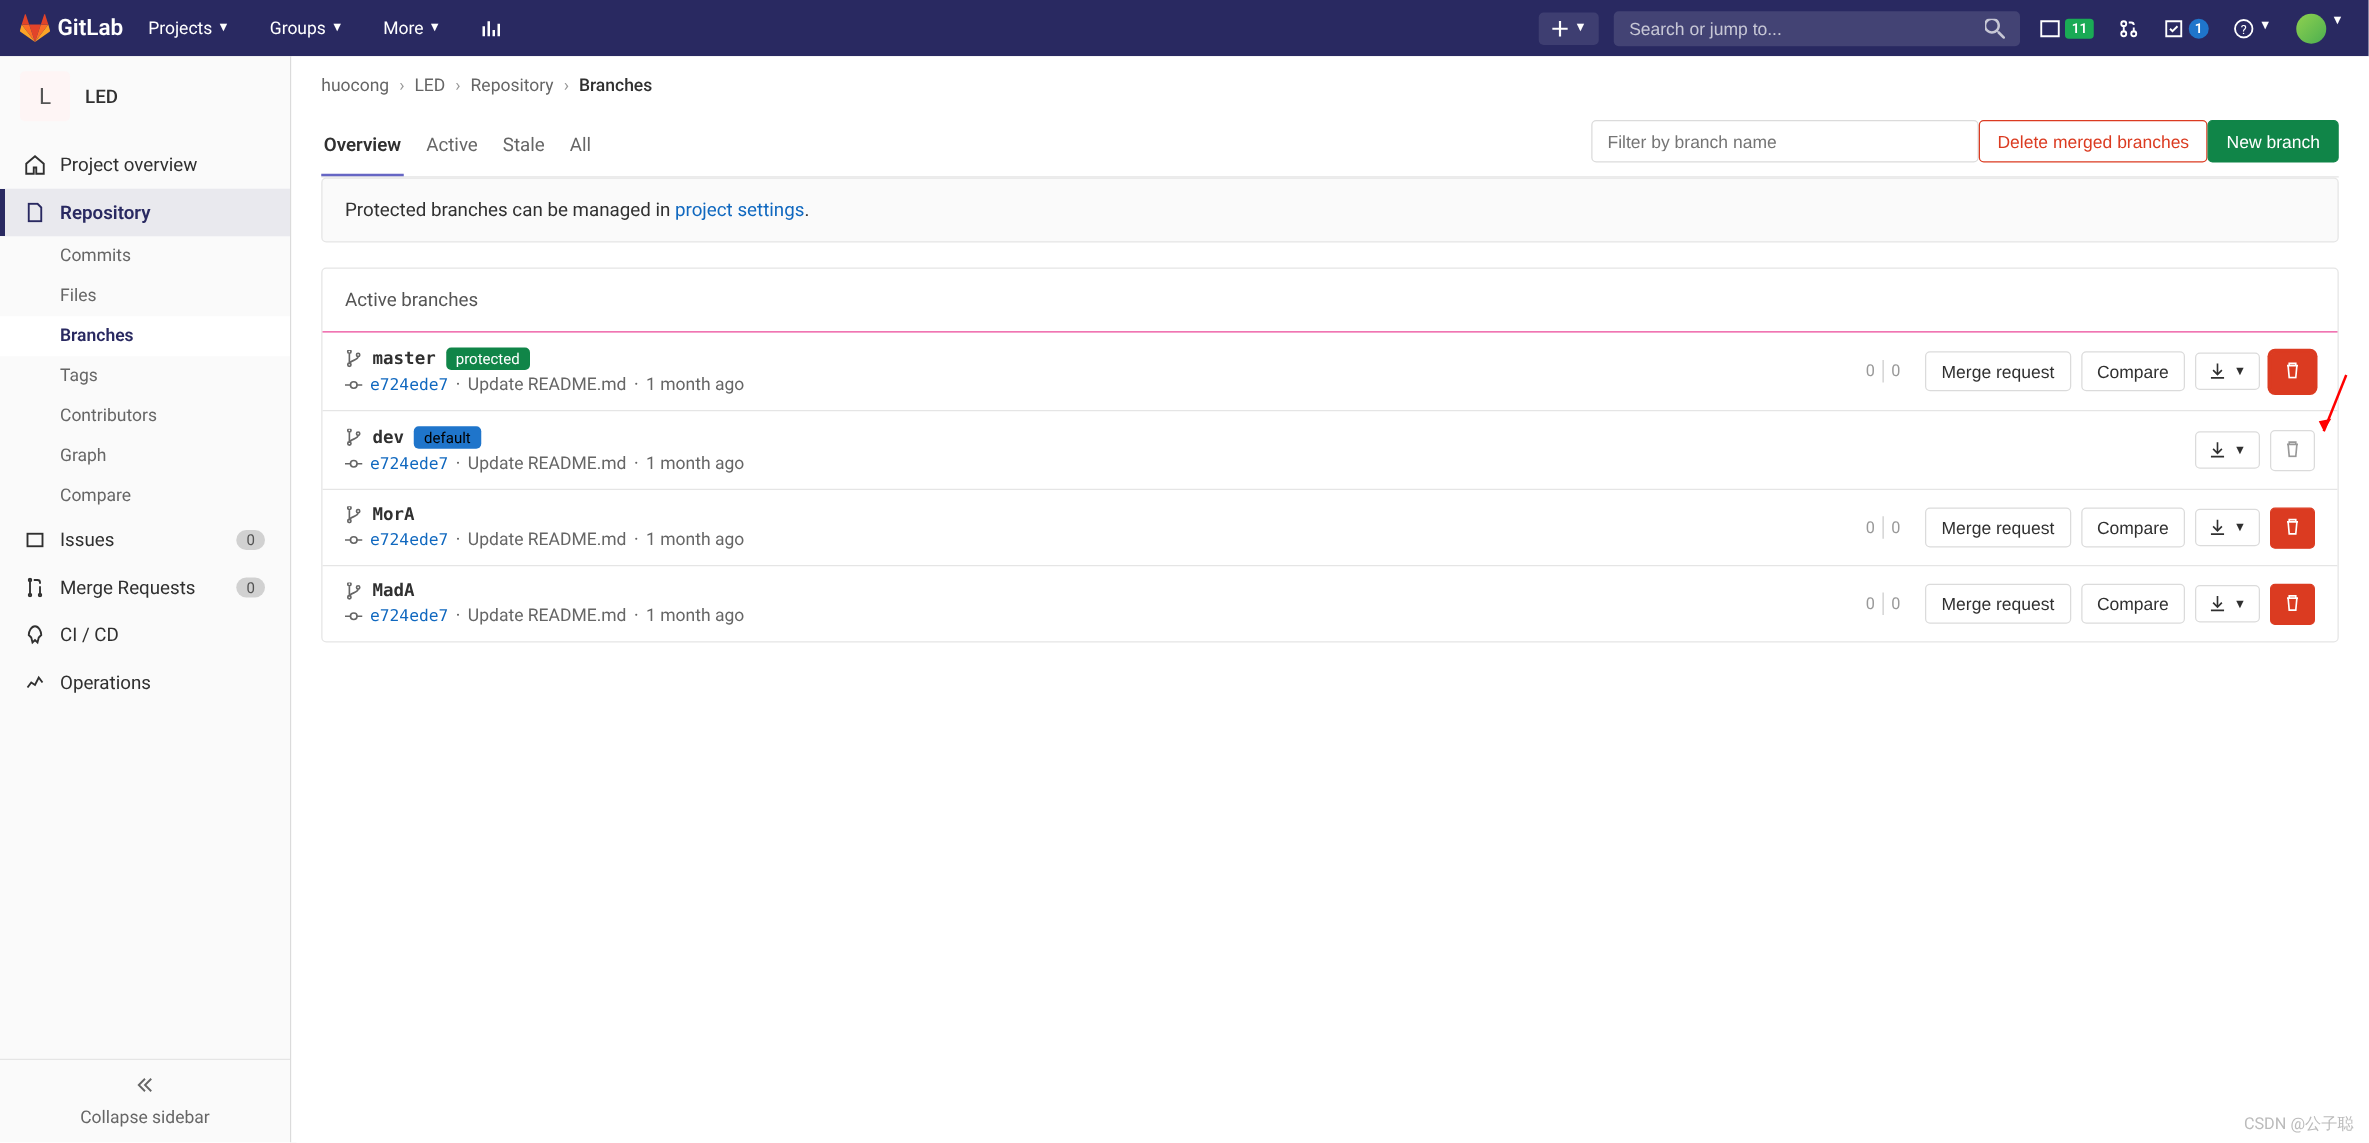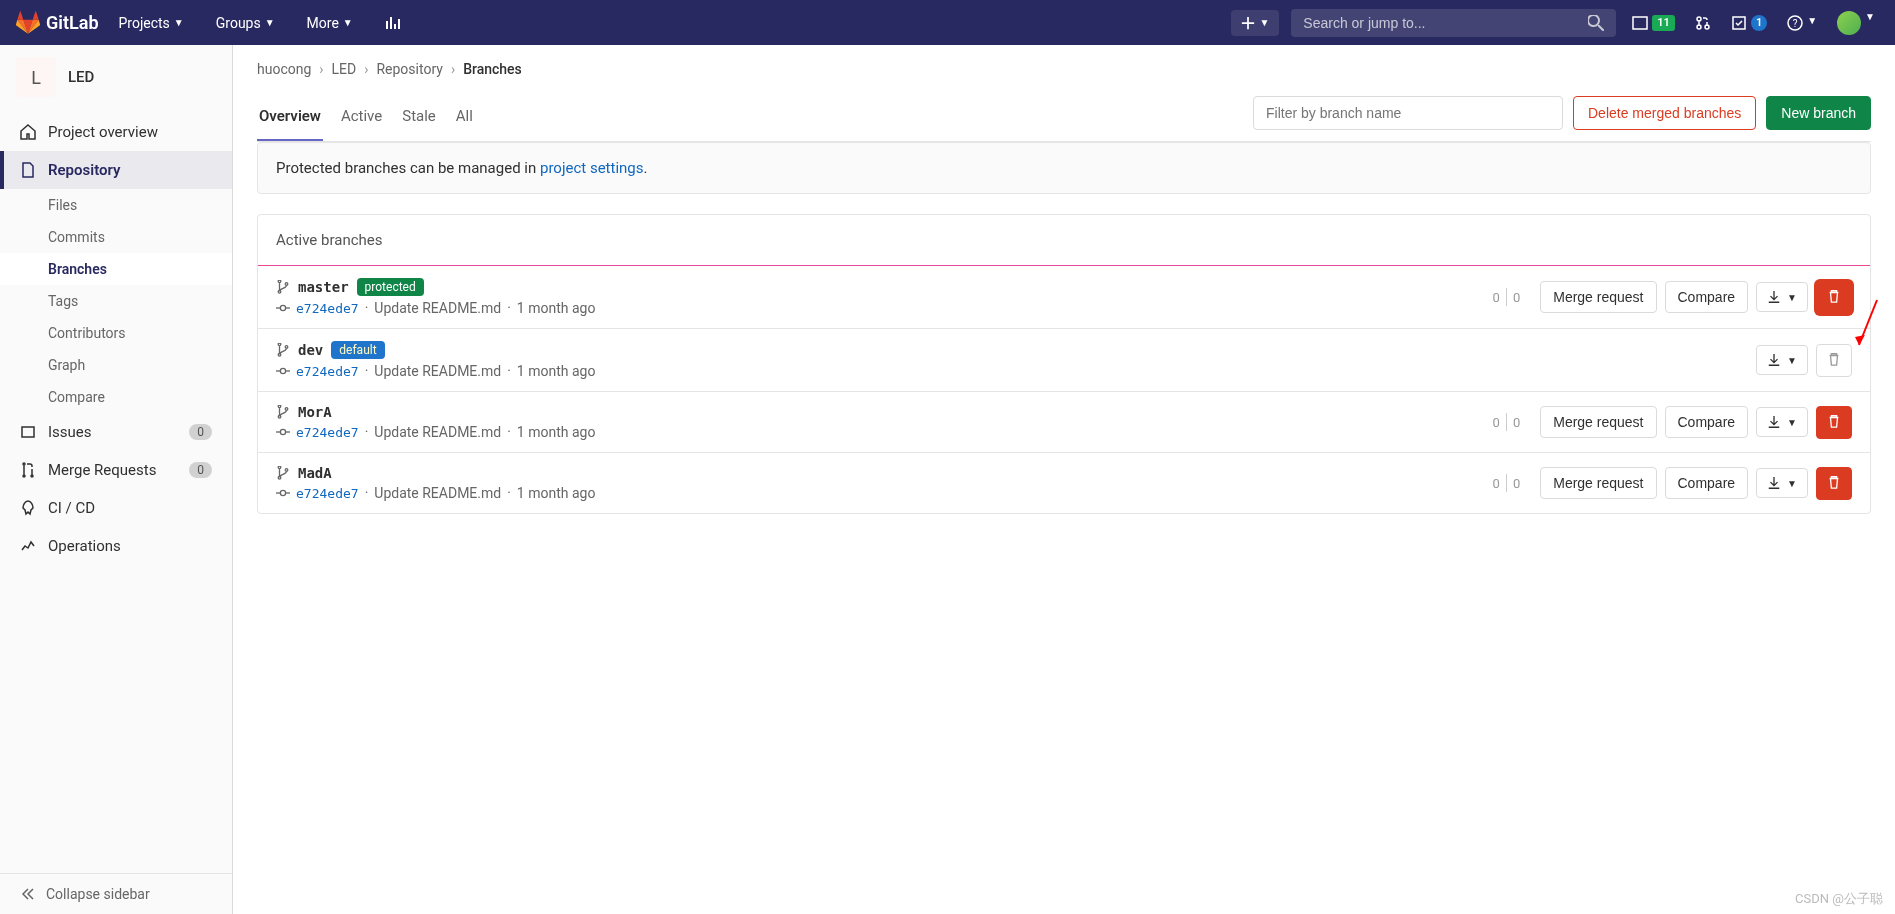--- a/index.html
+++ b/index.html
@@ -30,51 +30,51 @@
 .project-header { display: flex; align-items: center; padding: 12px 16px; gap: 12px; }
 .project-avatar { width: 40px; height: 40px; background: #fef5f5; color: #555; display: flex; align-items: center; justify-content: center; font-size: 18px; border-radius: 4px; }
 .project-name { font-weight: 500; font-size: 15px; }
 .side-section { padding: 4px 0; }
 .side-item { display: flex; align-items: center; padding: 10px 20px; gap: 12px; color: #303030; cursor: pointer; font-size: 15px; }
 .side-item.active { background: rgba(41,41,97,0.08); color: #292961; font-weight: 600; box-shadow: inset 4px 0 0 #292961; }
 .side-item svg { width: 16px; height: 16px; flex-shrink: 0; }
 .side-sub { padding: 8px 20px 8px 48px; color: #666; cursor: pointer; font-size: 14px; }
 .side-sub.active { background: #fff; color: #292961; font-weight: 600; }
 .count-badge { margin-left: auto; background: #d1d1d1; color: #525252; border-radius: 10px; font-size: 12px; padding: 1px 8px; }
-.collapse-bar { margin-top: auto; border-top: 1px solid #e5e5e5; padding: 12px 20px; display: flex; align-items: center; gap: 10px; cursor: pointer; color: #666; }
+.collapse-bar { margin-top: auto; border-top: 1px solid #e5e5e5; padding: 12px 20px; display: flex; align-items: center; gap: 10px; cursor: pointer; color: #666; flex-direction: column; }
 
 
 .main { flex: 1; padding: 16px 24px; overflow-y: auto; background: #fff; }
 .breadcrumb { display: flex; align-items: center; gap: 8px; color: #666; font-size: 14px; padding-bottom: 16px; }
 .breadcrumb span.sep { color: #999; }
 .breadcrumb .crumb.last { color: #303030; font-weight: 500; }
 .breadcrumb .crumb { cursor: pointer; }
 
 .tab-row { display: flex; align-items: center; border-bottom: 1px solid #e5e5e5; gap: 0; }
 .tabs { display: flex; gap: 16px; }
 .tab { padding: 14px 2px; color: #666; cursor: pointer; font-size: 15px; border-bottom: 2px solid transparent; }
 .tab.active { color: #303030; font-weight: 600; border-bottom-color: #6666c4; }
-.tab-right { margin-left: auto; display: flex; gap: 10px; align-items: center; padding-bottom: 8px; }
+.tab-right { margin-left: auto; display: flex; align-items: center; padding-bottom: 8px; }
 .filter-input { padding: 8px 12px; border: 1px solid #dbdbdb; border-radius: 4px; width: 310px; font-size: 14px; outline: none; }
 .btn { padding: 8px 14px; border-radius: 4px; font-size: 14px; cursor: pointer; border: 1px solid transparent; font-weight: 500; }
 .btn-outline-danger { border-color: #db3b21; color: #db3b21; background: #fff; }
 .btn-success { background: #108548; color: #fff; border-color: #108548; }
 
 .info-banner { background: #fafafa; border: 1px solid #e5e5e5; border-radius: 4px; padding: 16px 18px; font-size: 15px; }
 .info-banner a { color: #1068bf; }
 
 .panel { border: 1px solid #e5e5e5; border-radius: 4px; margin-top: 20px; }
 .panel-header { padding: 16px 18px; font-size: 15px; color: #555; border-bottom: 1px solid #ec4899; }
 .branch-row { padding: 12px 18px; border-bottom: 1px solid #e5e5e5; display: flex; align-items: center; }
 .branch-row:last-child { border-bottom: none; }
 .branch-left { flex: 1; }
 .branch-title { display: flex; align-items: center; gap: 8px; margin-bottom: 4px; }
 .branch-name { font-family: Menlo, Monaco, Consolas, monospace; font-size: 14px; font-weight: 600; color: #303030; }
 .badge-protected { background: #108548; color: #fff; font-size: 12px; padding: 2px 8px; border-radius: 4px; }
-.badge-default { background: #1f75cb; color: #fef9c3; font-size: 12px; padding: 2px 8px; border-radius: 4px; }
+.badge-default { background: #1f75cb; color: #000000; font-size: 12px; padding: 2px 8px; border-radius: 4px; }
 .commit-line { display: flex; align-items: center; gap: 6px; color: #666; font-size: 14px; }
 .commit-sha { color: #1068bf; font-family: Menlo, Monaco, Consolas, monospace; font-size: 13px; }
 .branch-mid { display: flex; align-items: center; gap: 10px; color: #999; font-size: 13px; margin-right: 20px; }
 .divergence { display: flex; align-items: center; gap: 2px; }
 .divergence .bar { width: 1px; height: 18px; background: #ccc; margin: 0 4px; }
 .branch-actions { display: flex; gap: 8px; align-items: center; }
 .btn-default { border: 1px solid #dbdbdb; background: #fff; color: #303030; padding: 7px 12px; border-radius: 4px; font-size: 14px; cursor: pointer; }
 .btn-download { border: 1px solid #dbdbdb; background: #fff; padding: 7px 10px; border-radius: 4px; display: flex; align-items: center; gap: 6px; cursor: pointer; }
 .btn-delete { background: #db3b21; border: 1px solid #db3b21; color: #fff; padding: 7px 10px; border-radius: 4px; cursor: pointer; }
 .btn-delete.disabled { background: #fff; color: #999; border-color: #dbdbdb; cursor: not-allowed; }
@@ -176,22 +176,22 @@
             <path d="M8 1l7 6v8H9v-5H7v5H1V7z" fill="none" stroke="currentColor" stroke-width="1.5"></path>
           </svg>
           <span>Project overview</span>
         </div>
       <div class="side-item active">
           <svg viewBox="0 0 16 16">
             <path d="M3 1h7l3 3v11H3z" fill="none" stroke="currentColor" stroke-width="1.5"></path>
           </svg>
           <span>Repository</span>
         </div>
+      <div class="side-sub">Commits</div>
       <div class="side-sub">Files</div>
-      <div class="side-sub">Commits</div>
       <div class="side-sub active">Branches</div>
       <div class="side-sub">Tags</div>
       <div class="side-sub">Contributors</div>
       <div class="side-sub">Graph</div>
       <div class="side-sub">Compare</div>
       <div class="side-item">
           <svg viewBox="0 0 16 16">
             <rect x="2" y="3" width="12" height="10" fill="none" stroke="currentColor" stroke-width="1.5"></rect>
           </svg>
           <span>Issues</span>

